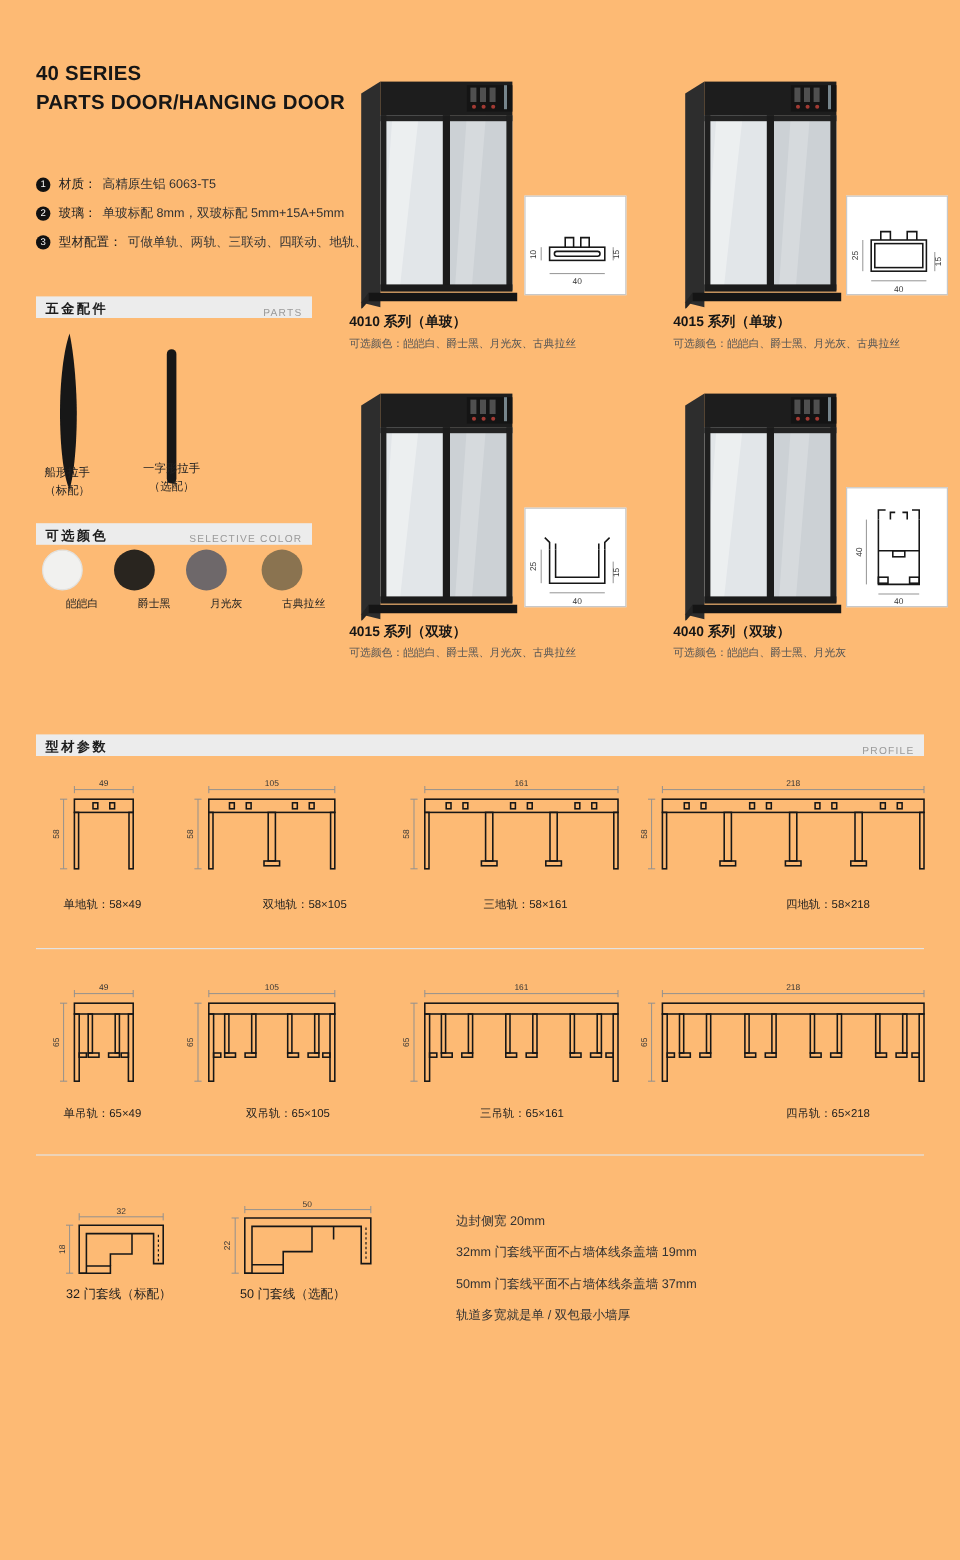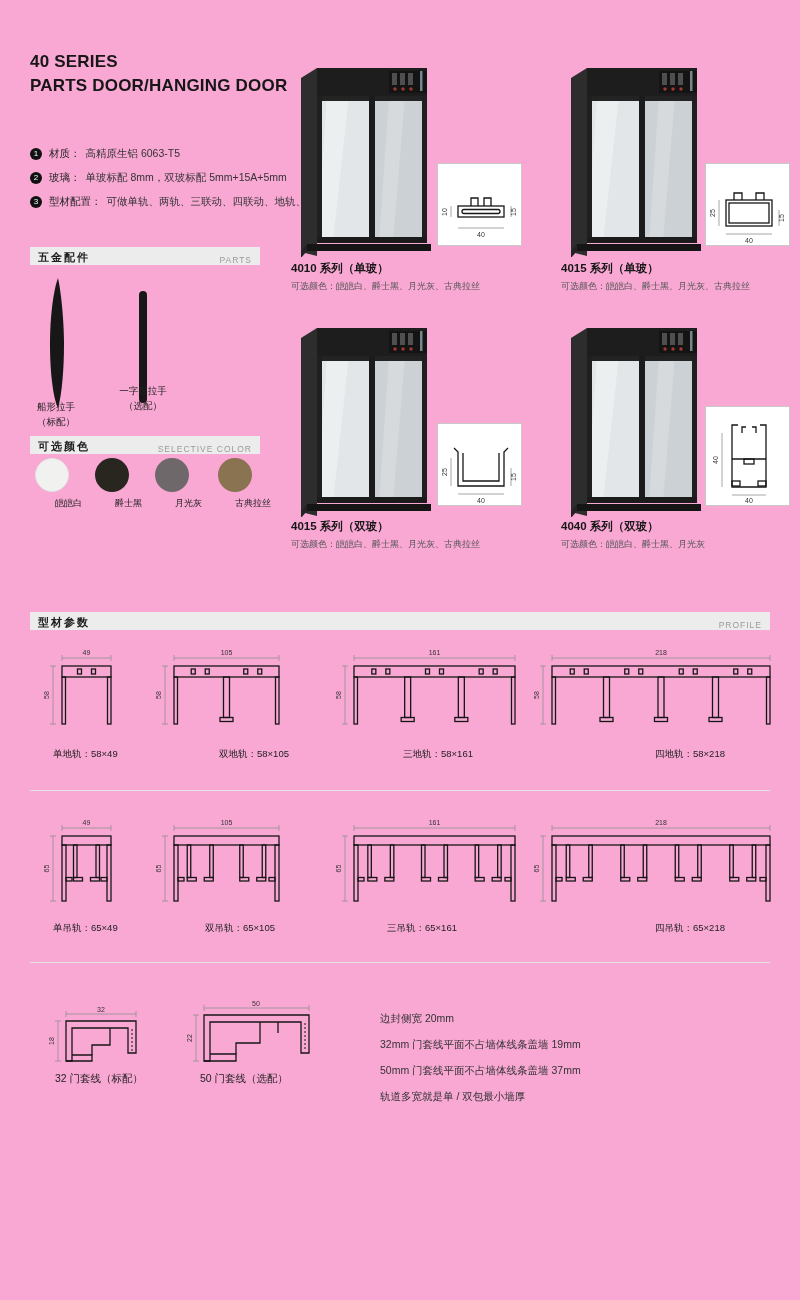--- a/index.html
+++ b/index.html
@@ -1,17 +1,17 @@
 <!DOCTYPE html>
 <html><head>
 <meta charset="utf-8">
 <style>
   html,body{margin:0;padding:0;background:#fff;}
   body{font-family:"Liberation Sans","DejaVu Sans",sans-serif;}
-  .page{position:relative;width:800px;height:1300px;background:#f9a8d4;overflow:hidden;}
+  .page{position:relative;width:800px;height:1300px;background:#fdba74;overflow:hidden;}
   .abs{position:absolute;}
   .bar{display:flex;justify-content:space-between;align-items:flex-end;background:#ececec;height:18px;padding:0 8px;box-sizing:border-box;}
   .bar .cn{font-size:11px;font-weight:700;color:#1d1d1d;letter-spacing:2px;}
   .bar .en{font-size:8.5px;color:#9a9a9a;letter-spacing:1px;}
   .title-en{font-size:17px;font-weight:700;color:#161616;line-height:1.4;letter-spacing:.2px;}
   .title-cn{font-size:15px;font-weight:700;color:#161616;margin-top:8px;}
   .spec-row{display:flex;align-items:center;margin-bottom:10px;}
   .spec-num{width:12px;height:12px;border-radius:50%;background:#111;color:#fff;font-size:8px;line-height:12px;text-align:center;margin-right:7px;flex:0 0 12px;}
   .spec-label{font-size:10.5px;color:#222;margin-right:5px;}
   .spec-value{font-size:10.5px;color:#333;}
@@ -62,21 +62,21 @@
   <div class="abs bar" style="left:30px;top:247px;width:230px;">
     <span class="cn">五金配件</span>
     <span class="en">PARTS</span>
   </div>
   <svg class="abs" style="left:42px;top:276px;" width="30" height="134" viewBox="0 0 30 134">
     <path d="M16,2 C21,26 22,58 22,68 C22,92 20,118 16,132 C11,122 8,96 8,68 C8,42 11,16 16,2 Z" fill="#171717"></path>
   </svg>
   <svg class="abs" style="left:128px;top:287px;" width="30" height="120" viewBox="0 0 30 120">
     <rect x="11" y="4" width="8" height="112" rx="4" fill="#171717"></rect>
   </svg>
-  <div class="abs small-label" style="left:22px;top:400px;width:68px;">
+  <div class="abs small-label" style="left:22px;top:388px;width:68px;">
     <div>船形拉手</div>
     <div>（标配）</div>
   </div>
   <div class="abs small-label" style="left:109px;top:384px;width:68px;">
     <div>一字形拉手</div>
     <div>（选配）</div>
   </div>
 
   <div class="abs bar" style="left:30px;top:436px;width:230px;">
     <span class="cn">可选颜色</span>
@@ -446,21 +446,21 @@
       <line x1="24" y1="5" x2="24" y2="11" class="dim"></line>
       <line x1="242" y1="5" x2="242" y2="11" class="dim"></line>
       <text x="133" y="5" text-anchor="middle" class="dimt">218</text>
       <line x1="15" y1="16" x2="15" y2="81" class="dim"></line>
       <line x1="12" y1="16" x2="18" y2="16" class="dim"></line>
       <line x1="12" y1="81" x2="18" y2="81" class="dim"></line>
       <text x="11" y="48.5" text-anchor="middle" transform="rotate(-90 11 48.5)" class="dimt">65</text>
     </svg>
   <div class="abs track-label" style="left:53px;top:922px;">单吊轨：65×49</div>
   <div class="abs track-label" style="left:205px;top:922px;">双吊轨：65×105</div>
-  <div class="abs track-label" style="left:387px;top:922px;">三吊轨：65×161</div>
+  <div class="abs track-label" style="left:400px;top:922px;">三吊轨：65×161</div>
   <div class="abs track-label" style="left:655px;top:922px;">四吊轨：65×218</div>
 
   <div class="abs divider" style="left:30px;top:962px;width:740px;"></div>
 
   <svg class="abs" style="left:42px;top:1005px;" width="110" height="70" viewBox="0 0 110 70">
     <path d="M24,16 H94 V48 H86 V23 H30 V56 H24 Z" class="ol"></path>
     <path d="M24,56 H50 V50 H30" class="ol"></path>
     <path d="M50,50 V40 H68 V23" class="ol"></path>
     <line x1="90" y1="24" x2="90" y2="46" class="dash"></line>
     <line x1="24" y1="9" x2="94" y2="9" class="dim"></line>

